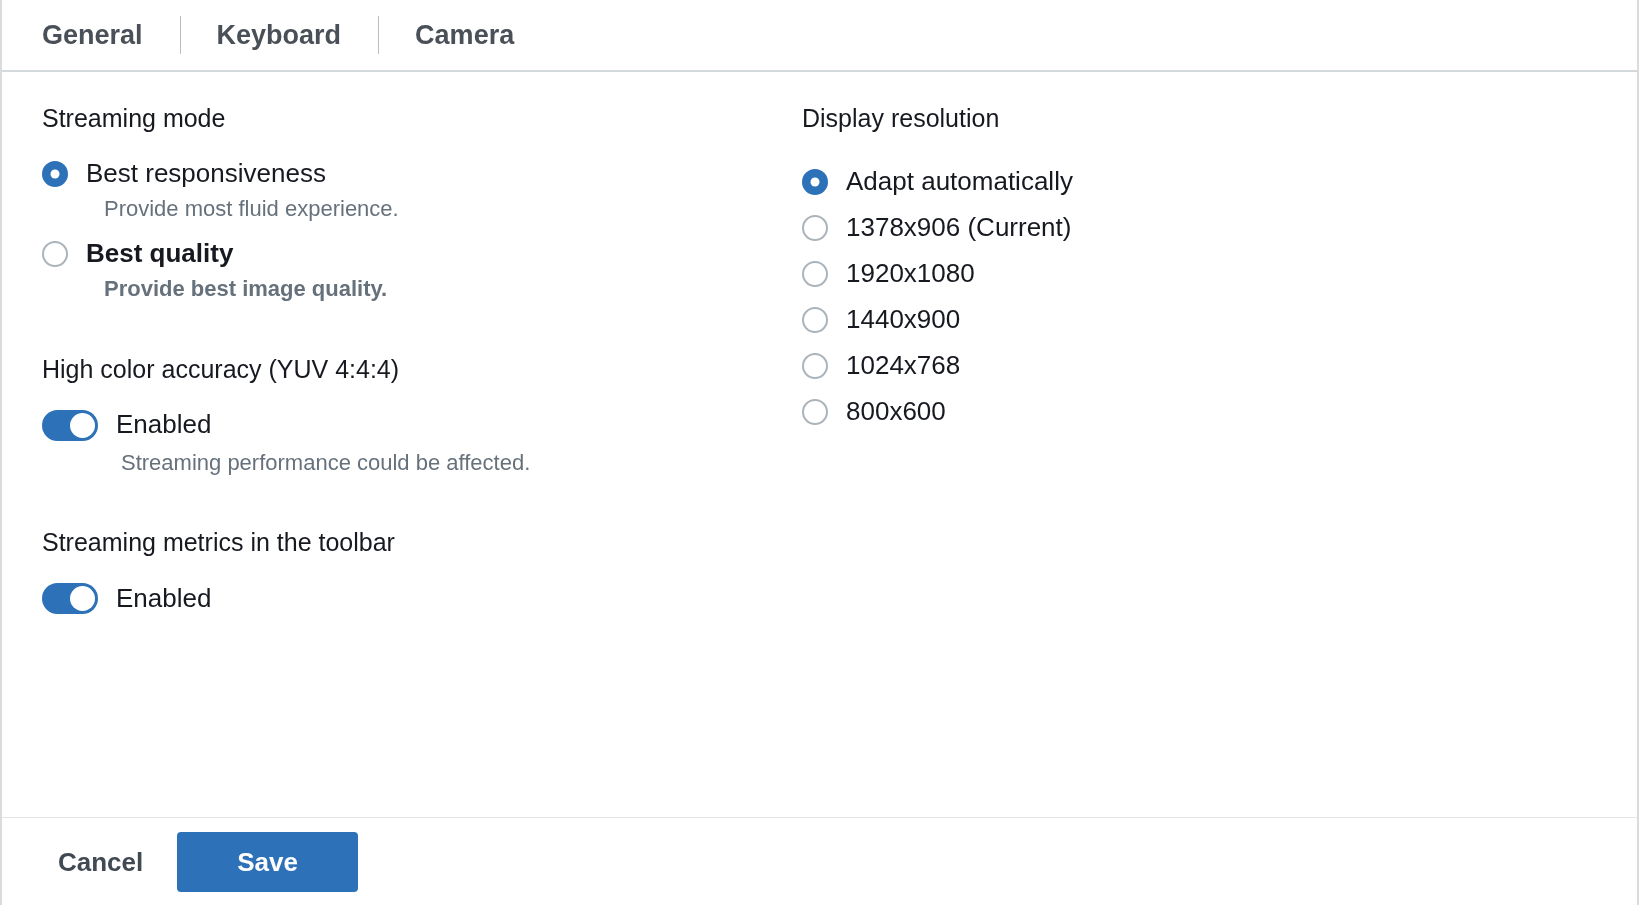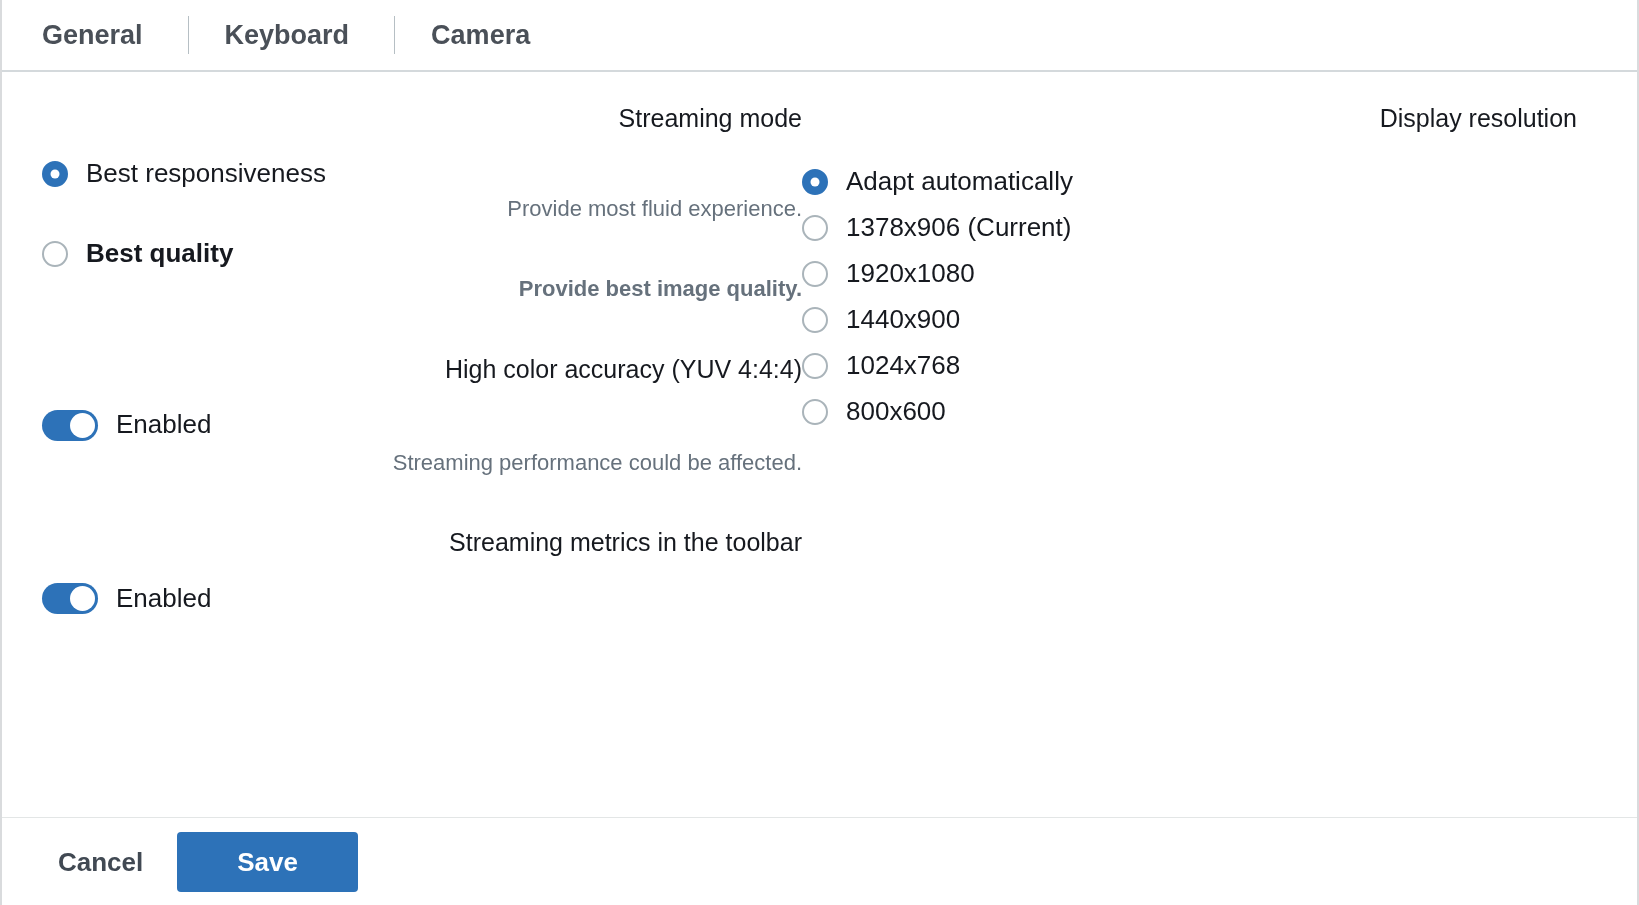--- a/index.html
+++ b/index.html
@@ -68,21 +68,20 @@
   .tabs-bar {
     position: relative;
     height: 72px;
     min-height: 72px;
     background: #ffffff;
     border-bottom: 2px solid #d4d9dc;
     display: flex;
     align-items: stretch;
     padding-left: 40px;
     box-sizing: border-box;
-    gap: 8px;
   }
   .tab {
     position: relative;
     display: flex;
     align-items: center;
     padding: 0 37px;
     font-size: 27px;
     font-weight: bold;
     color: #4a5058;
     cursor: pointer;
@@ -115,21 +114,20 @@
   }
 
   
   .dlg-body {
     flex: 1 1 auto;
     position: relative;
     display: flex;
     padding: 34px 60px 0 40px;
     box-sizing: border-box;
     overflow: hidden;
-    text-align: right;
   }
   .col {
     box-sizing: border-box;
   }
   .col-left  { width: 760px; flex: 0 0 760px; }
   .col-right { flex: 1 1 auto; padding-left: 0px; }
 
   .group { margin-bottom: 0; }
   .group-title {
     font-size: 25px;

